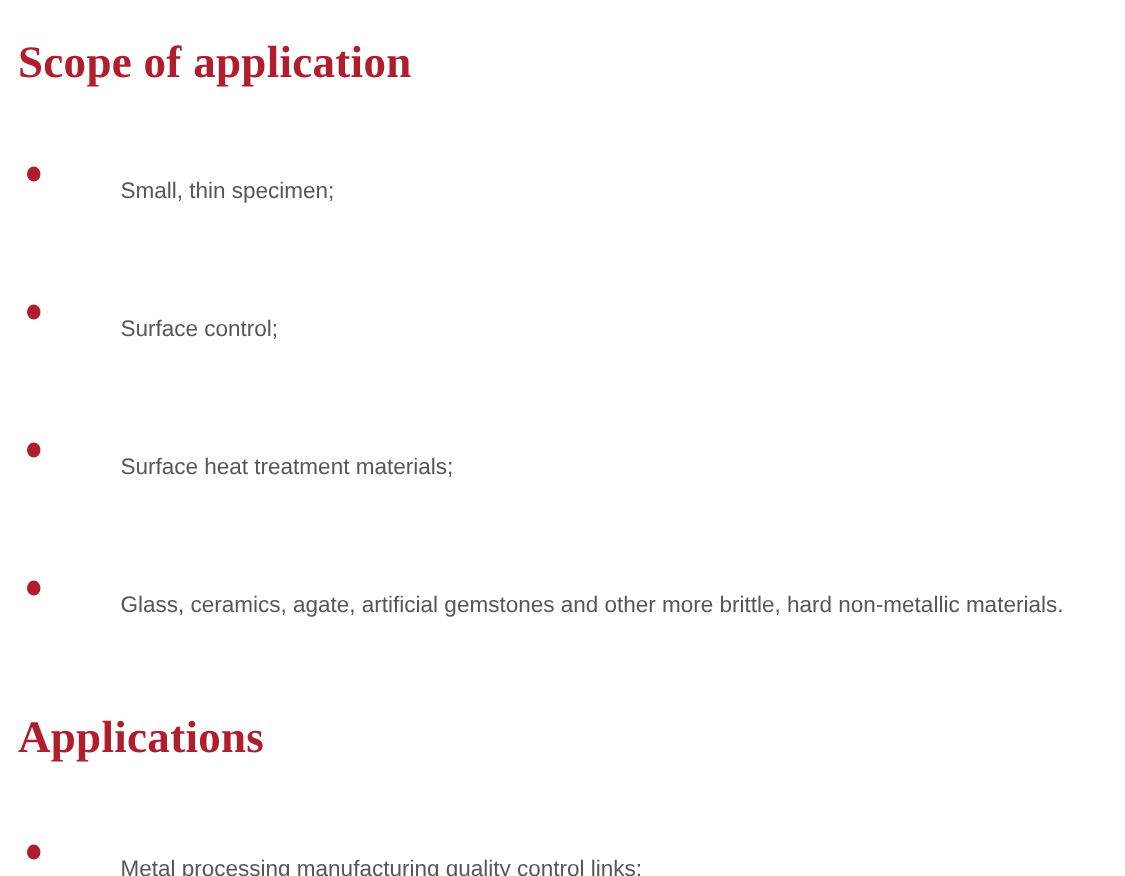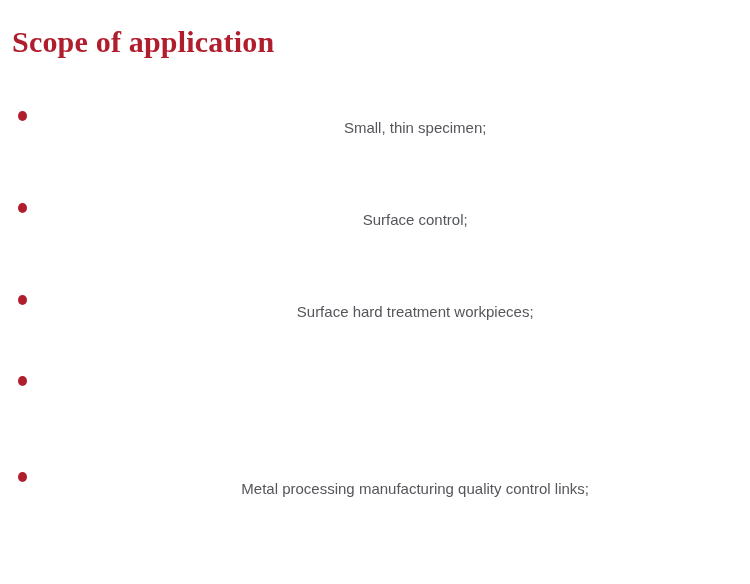--- a/index.html
+++ b/index.html
@@ -37,21 +37,20 @@
     margin: 14px 0 0 0;
     padding: 0;
   }
   li.list-item {
     position: relative;
     padding-left: 47px;
     line-height: 24px;
     font-size: 15px;
     color: var(--body-text-color);
     white-space: pre-wrap;
-    text-align: center;
   }
   .sec-0 li.list-item { line-height: 23px; }
   .bullet {
     position: absolute;
     left: 18px;
     top: 50%;
     transform: translateY(-50%);
     width: 9px;
     height: 10px;
     border-radius: 50%;
@@ -69,29 +68,31 @@
       <li class="list-item">
         <span class="bullet"></span>
         <span class="txt">Small, thin specimen;</span>
       </li>
       <li class="list-item">
         <span class="bullet"></span>
         <span class="txt">Surface control;</span>
       </li>
       <li class="list-item">
         <span class="bullet"></span>
-        <span class="txt">Surface hard treatment workpieces;</span>
+        <span class="txt">Surface heat treatment materials;</span>
       </li>
       <li class="list-item">
         <span class="bullet"></span>
+        <span class="txt">Glass, ceramics, agate, artificial gemstones and other more brittle, hard non-metallic materials.</span>
       </li>
     </ul>
   </section>
 
   <section class="sec-1">
+    <h2 class="section-title">Applications</h2>
     <ul class="bullet-list">
       <li class="list-item">
         <span class="bullet"></span>
         <span class="txt">Metal processing manufacturing quality control links;</span>
       </li>
 
     </ul>
   </section>
 
 </div>

